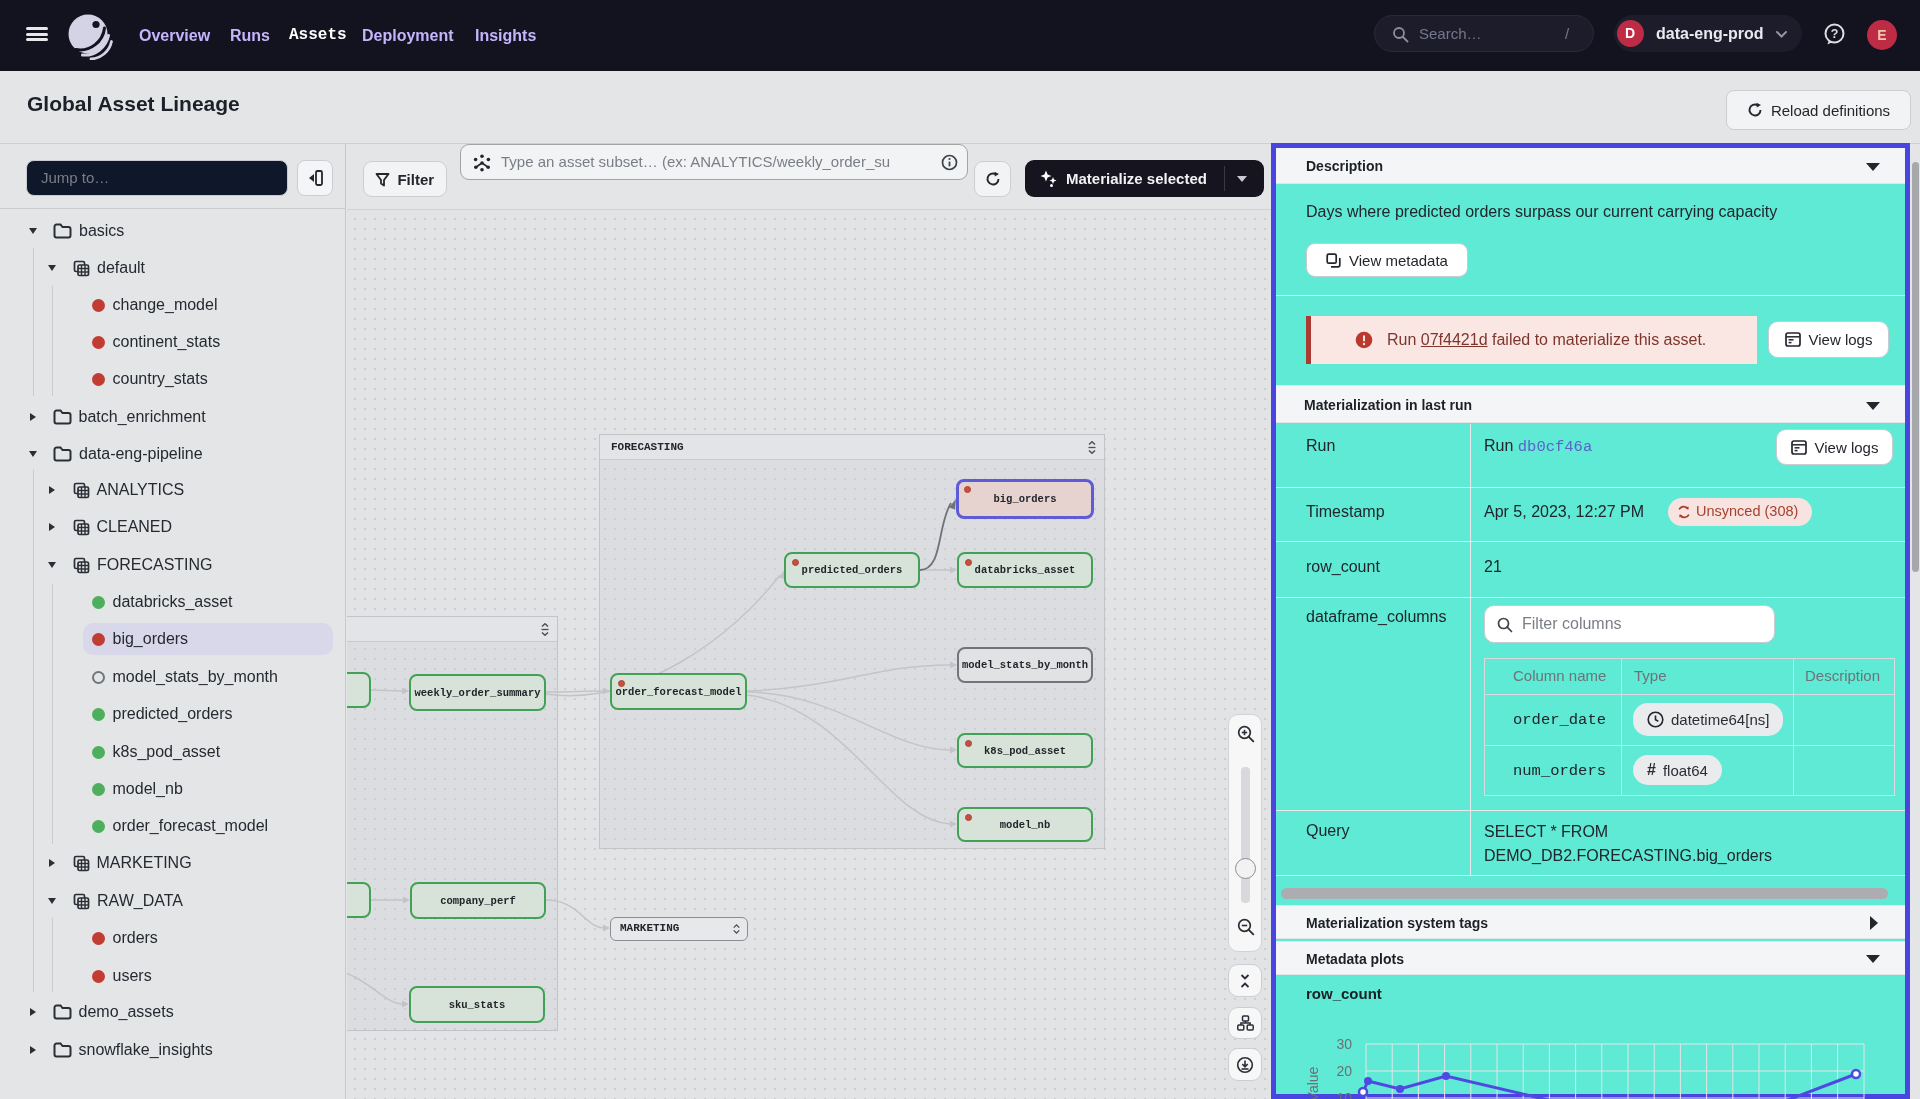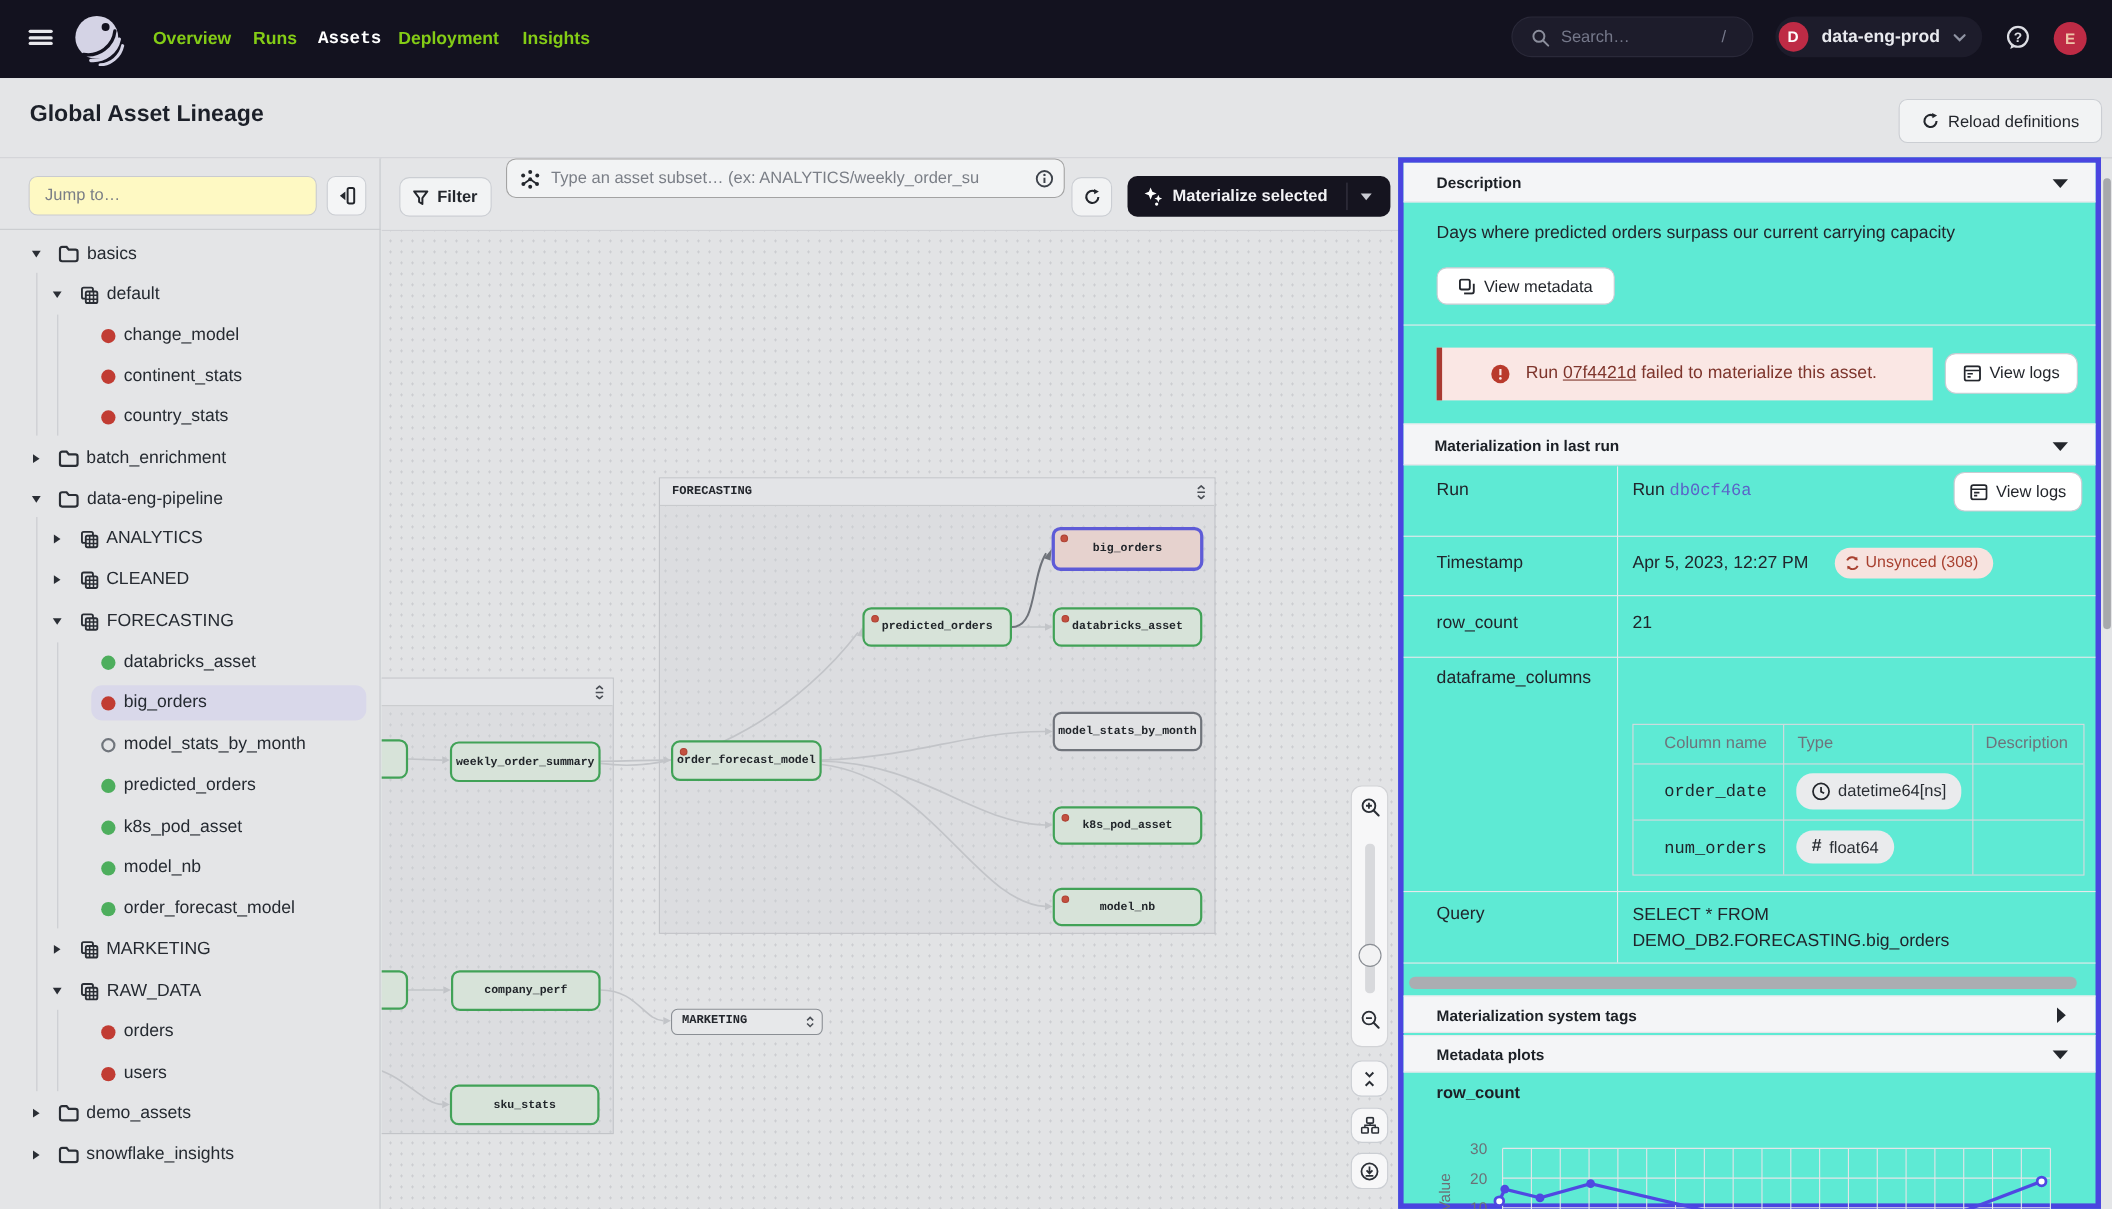--- a/index.html
+++ b/index.html
@@ -4,21 +4,21 @@
 <style>
   * { margin:0; padding:0; box-sizing:border-box; }
   html,body { width:1920px; height:1099px; overflow:hidden; }
   body { font-family:"Liberation Sans", sans-serif; background:#E4E5E7; position:relative; color:#21252C; }
   .abs { position:absolute; }
   .mono { font-family:"Liberation Mono", monospace; }
   svg { display:block; }
 
   
   #nav { position:absolute; left:0; top:0; width:1920px; height:71px; background:#13121F; }
-  .navlink { position:absolute; top:0; height:71px; line-height:71px; font-size:16px; font-weight:600; color:#84cc16; }
+  .navlink { position:absolute; top:0; height:71px; line-height:71px; font-size:16px; font-weight:600; color:#c4b5fd; }
   .navlink.active { color:#FFFFFF; font-weight:700;font-family:Liberation Mono, monospace; }
   #searchpill { position:absolute; left:1374px; top:15px; width:220px; height:37px; background:#1D1C2B; border:1px solid #2A2939; border-radius:19px; }
   #deploypill { position:absolute; left:1614px; top:15px; width:188px; height:37px; background:#1D1C2B; border-radius:19px; }
 
   
   #pagehead { position:absolute; left:0; top:71px; width:1920px; height:73px; background:#E4E5E7; border-bottom:1px solid #CDCFD3; }
   .btn { background:#FFFFFF; border:1px solid #CBCED3; border-radius:8px; display:flex; align-items:center; justify-content:center; color:#23262C; }
 
   
   #sidebar { position:absolute; left:0; top:144px; width:346px; height:955px; background:#E4E5E7; border-right:1px solid #C6C8CC; }
@@ -106,21 +106,21 @@
     <svg width="16" height="16" viewBox="0 0 16 16" style="margin-right:8px;">
       <path d="M13.5 8 A 5.5 5.5 0 1 1 10.5 3.1" stroke="#23262C" stroke-width="1.9" fill="none"></path>
       <path d="M9.5 0.8 L14 3 L9.8 5.6 Z" fill="#23262C"></path>
     </svg>
     Reload definitions
   </div>
 </div>
 
 <div id="sidebar">
 
-  <div class="abs" style="left:26px; top:16px; width:262px; height:36px; background:#fef9c3; border:1px solid #C9CBD0; border-radius:8px;">
+  <div class="abs" style="left:26px; top:16px; width:262px; height:36px; background:#0f172a; border:1px solid #C9CBD0; border-radius:8px;">
     <div class="abs" style="left:14px; top:0; height:34px; line-height:34px; font-size:15px; color:#7A7E86;">Jump to…</div>
   </div>
   <div class="btn abs" style="left:297px; top:16px; width:36px; height:36px; background:#F4F5F6;">
     <svg width="18" height="18" viewBox="0 0 18 18">
       <rect x="10" y="2" width="6" height="14" rx="1.5" stroke="#23262C" stroke-width="1.8" fill="none"></rect>
       <path d="M8 5 L3 9 L8 13 Z" fill="#23262C"></path>
     </svg>
   </div>
   <div class="abs" style="left:0; top:64px; width:346px; height:1px; background:#C9CBCF;"></div>
 
@@ -504,20 +504,27 @@
       <path d="M11.4 1.2 L11.6 4.6 L8.4 3.6 Z" fill="#A8402F"></path>
       <path d="M2.6 12.8 L2.4 9.4 L5.6 10.4 Z" fill="#A8402F"></path>
     </svg>
     <div class="abs" style="left:28px; top:0; height:28px; line-height:27px; font-size:14.5px; color:#A8402F;">Unsynced (308)</div>
   </div>
 
   <div class="rlabel abs" style="left:30px; top:410px;">row_count</div>
   <div class="abs" style="left:208px; top:410px; font-size:16px;">21</div>
 
   <div class="rlabel abs" style="left:30px; top:460px;">dataframe_columns</div>
+  <div class="abs" style="left:208px; top:457px; width:291px; height:38px; background:#FFF; border:1px solid #C9CBD2; border-radius:10px;">
+    <svg class="abs" style="left:12px; top:11px;" width="16" height="16" viewBox="0 0 16 16">
+        <circle cx="6.5" cy="6.5" r="5" stroke="#3E434B" stroke-width="1.7" fill="none"></circle>
+        <line x1="10.2" y1="10.2" x2="14.5" y2="14.5" stroke="#3E434B" stroke-width="1.7" stroke-linecap="round"></line>
+      </svg>
+    <div class="abs" style="left:37px; top:0; height:36px; line-height:36px; font-size:16px; color:#7A7E86;">Filter columns</div>
+  </div>
   <div class="abs" style="left:208px; top:510px; width:411px; height:138px; border:1px solid #D8DADE;">
     <div class="abs" style="left:0; top:35px; width:409px; height:1px; background:#D8DADE;"></div>
     <div class="abs" style="left:0; top:86px; width:409px; height:1px; background:#D8DADE;"></div>
     <div class="abs" style="left:136px; top:0; width:1px; height:136px; background:#D8DADE;"></div>
     <div class="abs" style="left:308px; top:0; width:1px; height:136px; background:#D8DADE;"></div>
     <div class="abs" style="left:28px; top:8px; font-size:15px; color:#6E737B;">Column name</div>
     <div class="abs" style="left:149px; top:8px; font-size:15px; color:#6E737B;">Type</div>
     <div class="abs" style="left:320px; top:8px; font-size:15px; color:#6E737B;">Description</div>
     <div class="mono abs" style="left:28px; top:52px; font-size:15.5px; color:#21252C;">order_date</div>
     <div class="pillgray abs" style="left:148px; top:44px; height:33px; padding:0 14px;">

